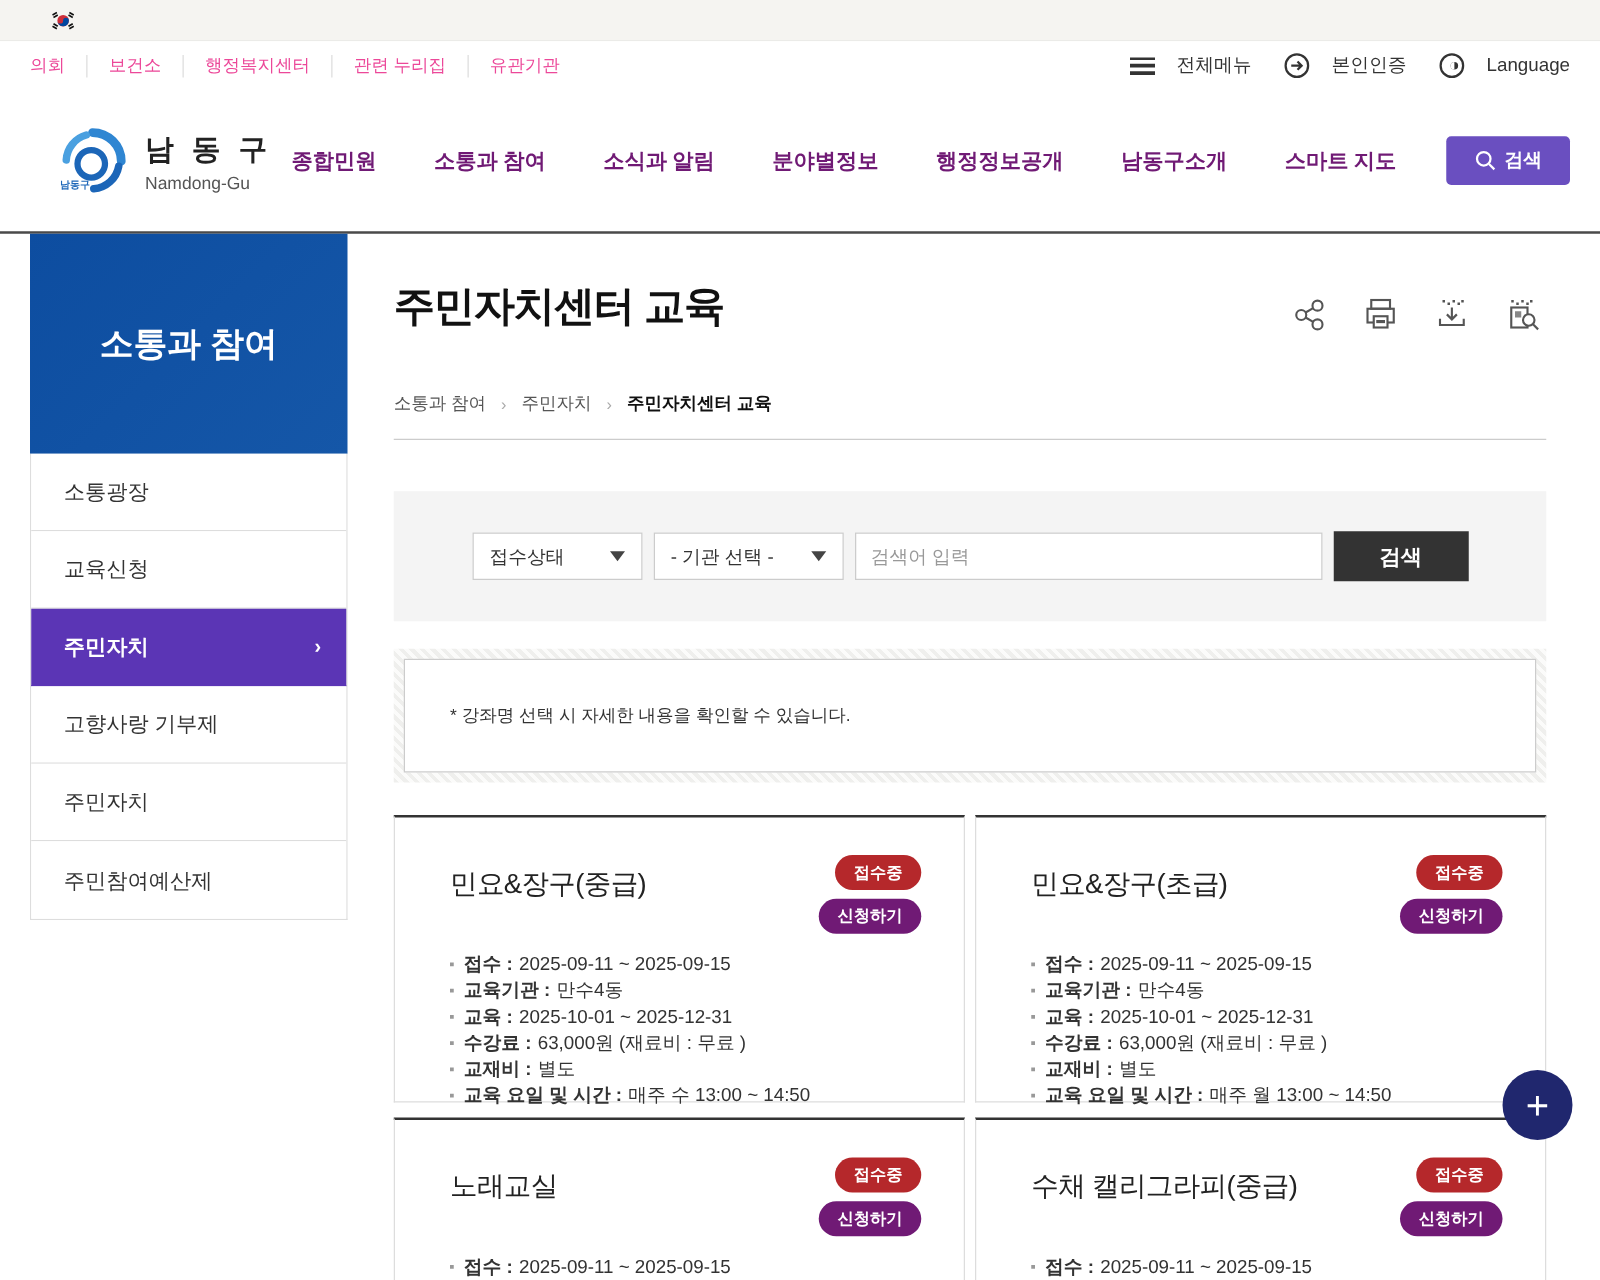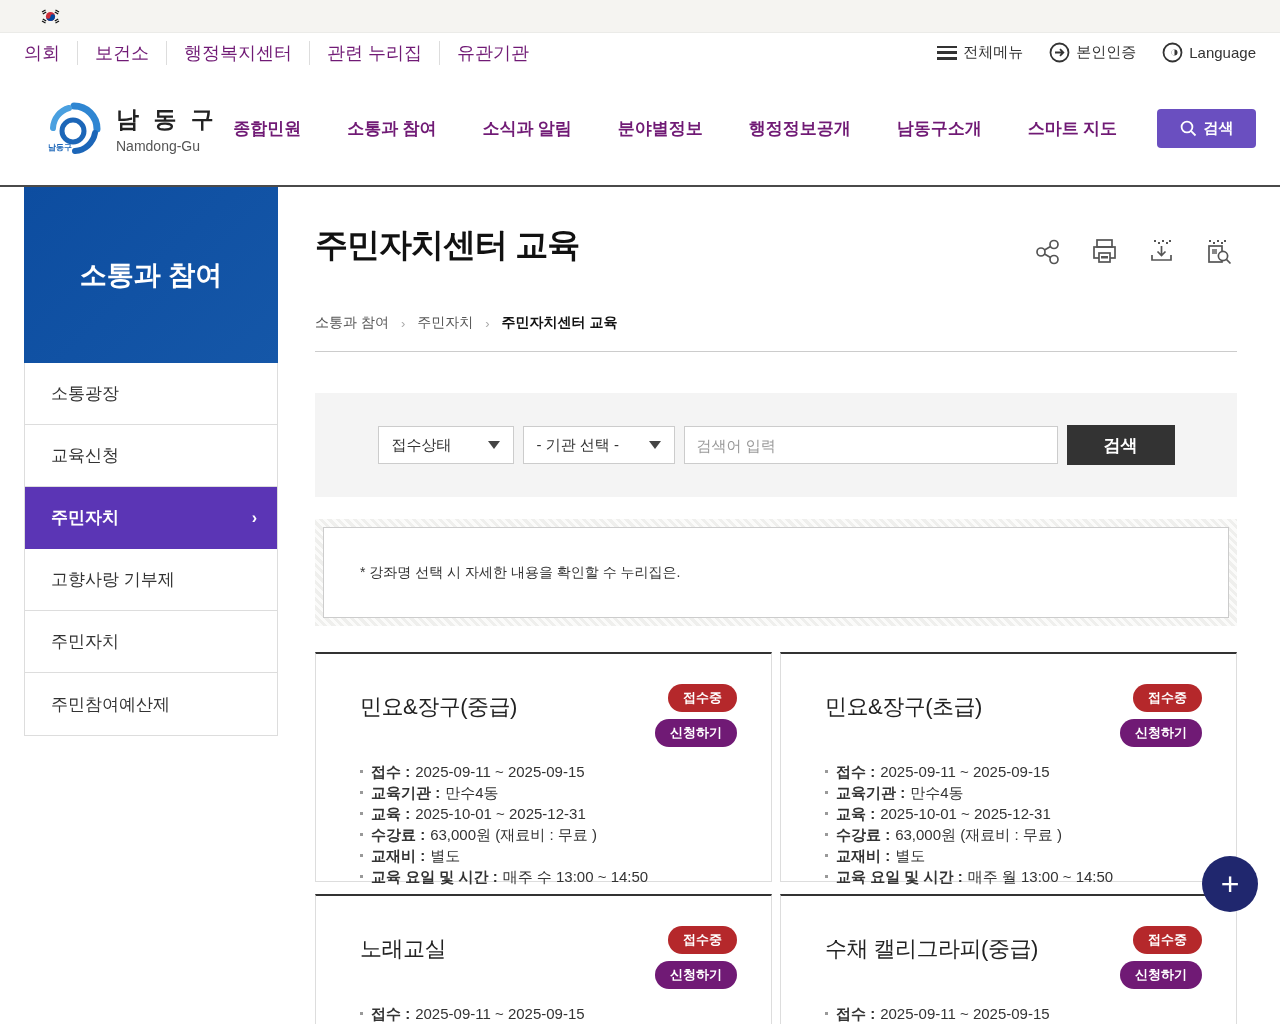--- a/index.html
+++ b/index.html
@@ -8,25 +8,25 @@
 
   
   .official-bar { height:33px; background:#f5f4f1; border-bottom:1px solid #ebebe8;
     display:flex; align-items:center; padding-left:40px; gap:9px; }
   .official-bar span.txt { font-size:13px; color:#333; }
 
   
   .utility-bar { height:39px; display:flex; align-items:center; justify-content:space-between;
     padding:0 24px 0 24px; background:#fff; }
   .util-links { display:flex; align-items:center; }
-  .util-links a { font-size:18px; color:#701a75; text-decoration:none; padding:0 17px; position:relative; }
+  .util-links a { font-size:14px; color:#ec4899; text-decoration:none; padding:0 17px; position:relative; }
   .util-links a:first-child { padding-left:0; }
   .util-links a + a { border-left:1px solid #ddd; }
   .util-right { display:flex; align-items:center; gap:26px; }
-  .util-right .u-item { display:flex; align-items:center; gap:6px; font-size:15px; color:#333; cursor:pointer; }
+  .util-right .u-item { display:flex; align-items:center; gap:17px; font-size:15px; color:#333; cursor:pointer; }
   .hamburger { width:20px; height:14px; display:flex; flex-direction:column; justify-content:space-between; }
   .hamburger i { height:2.5px; background:#333; display:block; }
 
   
   .site-header { height:113px; display:flex; align-items:center; padding:0 24px 0 45px; background:#fff; }
   .logo { display:flex; align-items:center; gap:13px; cursor:pointer; }
   .logo-text .kr { font-size:23px; font-weight:bold; letter-spacing:4px; color:#222; }
   .logo-text .en { font-size:14px; color:#555; margin-top:3px; }
   .main-nav { display:flex; align-items:center; margin-left:auto; gap:46px; }
   .main-nav a { font-size:17px; font-weight:bold; color:#701a75; text-decoration:none; white-space:nowrap;font-family:Liberation Serif, serif; }
@@ -270,21 +270,21 @@
       </div>
       <div class="f-select org">
         <span>- 기관 선택 -</span>
         <span class="tri-down"></span>
       </div>
       <input class="f-input" type="text" placeholder="검색어 입력" style="">
       <button class="f-btn">검색</button>
     </div>
 
     <div class="notice-wrap">
-      <div class="notice-box">* 강좌명 선택 시 자세한 내용을 확인할 수 누리집은.</div>
+      <div class="notice-box">* 강좌명 선택 시 자세한 내용을 확인할 수 있습니다.</div>
     </div>
 
     <div class="cards">
 
       <div class="card">
         <div class="card-head">
           <div class="card-title">민요&amp;장구(중급)</div>
           <div class="badges">
             <span class="badge status">접수중</span>
             <span class="badge apply">신청하기</span>

